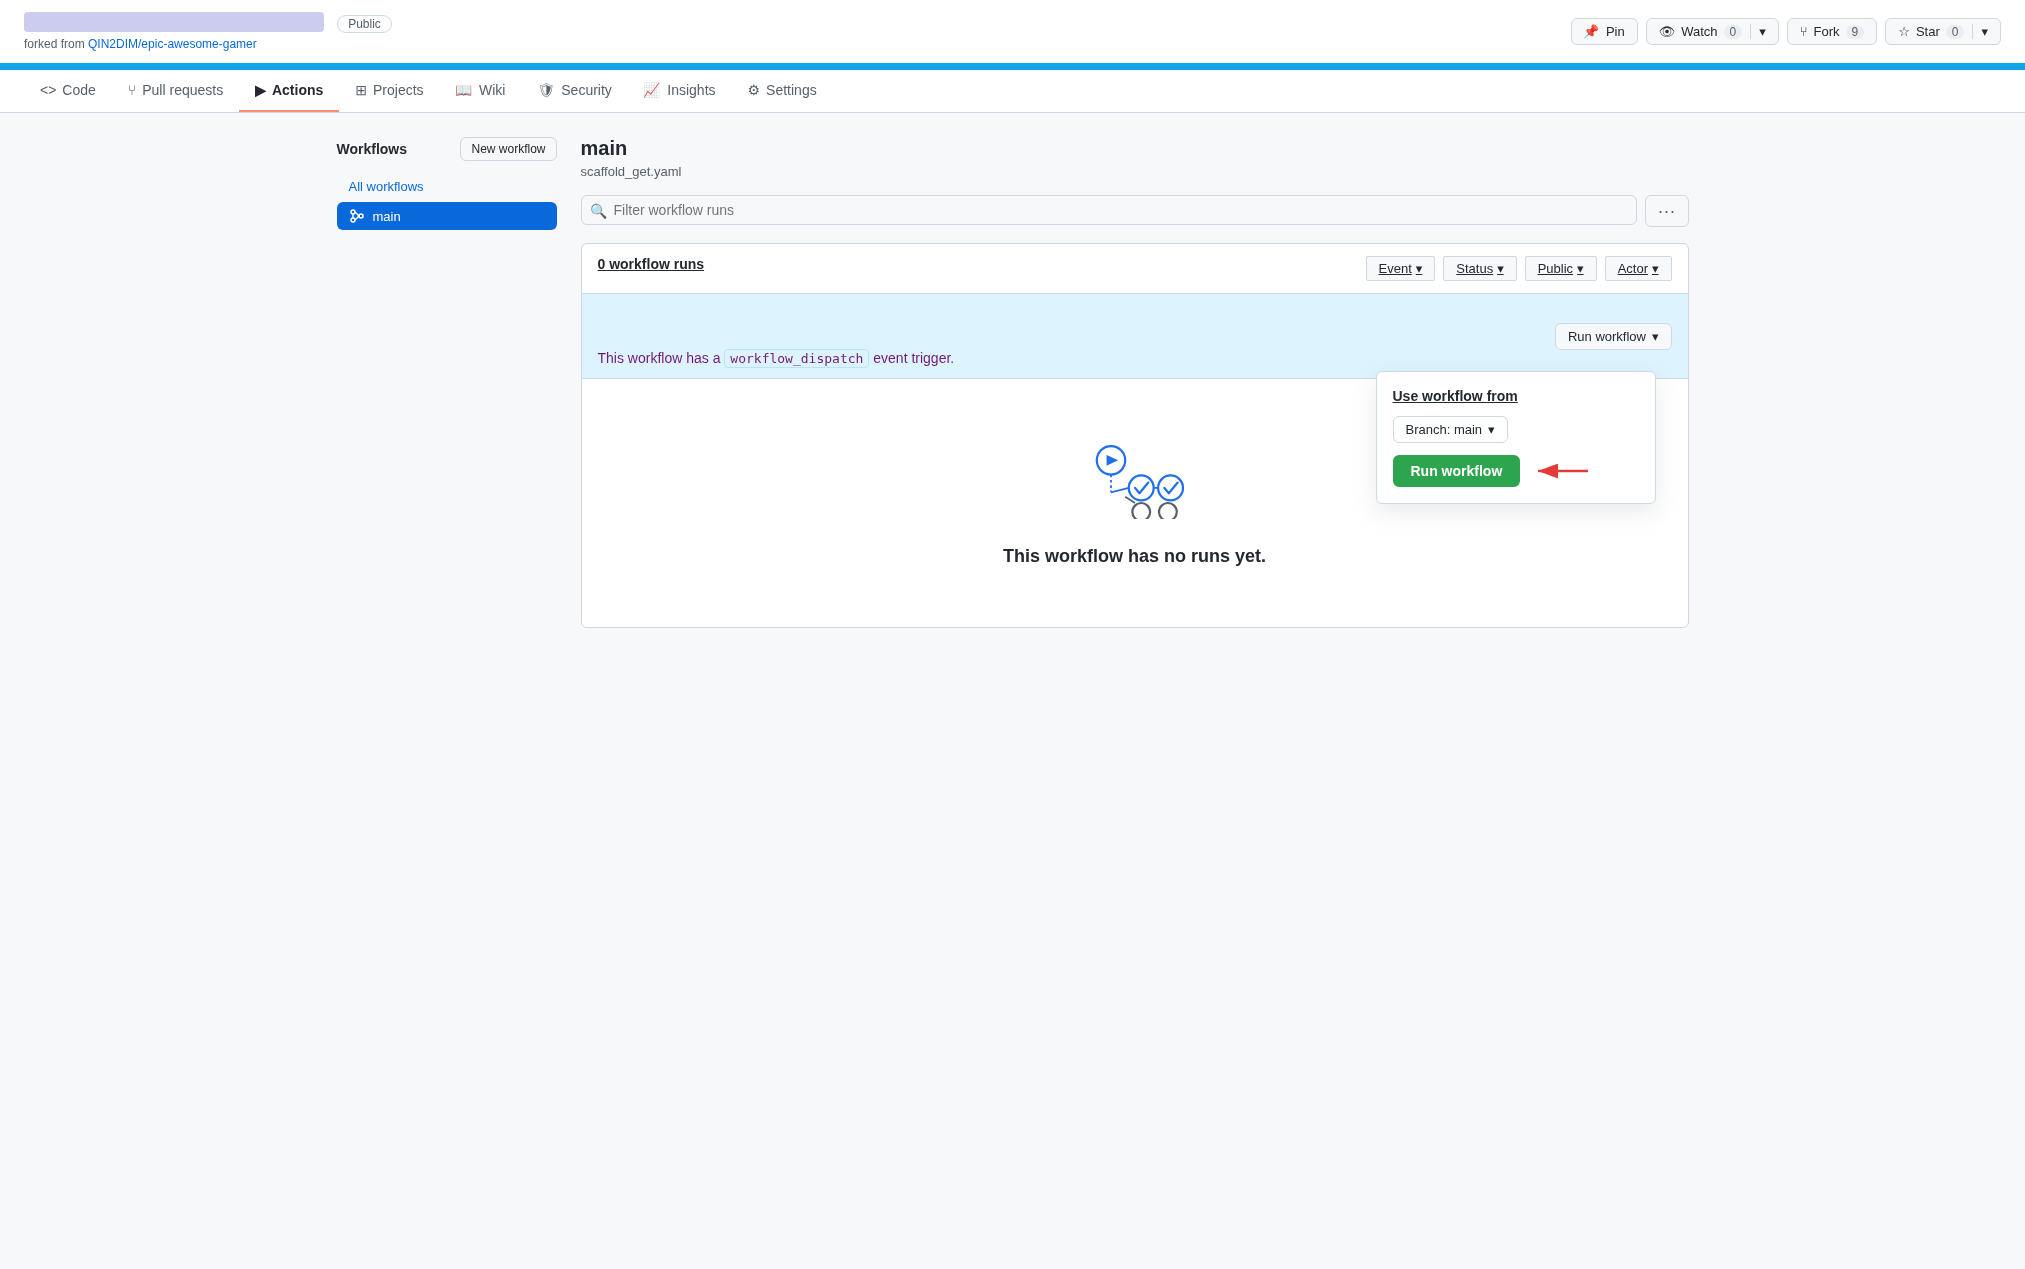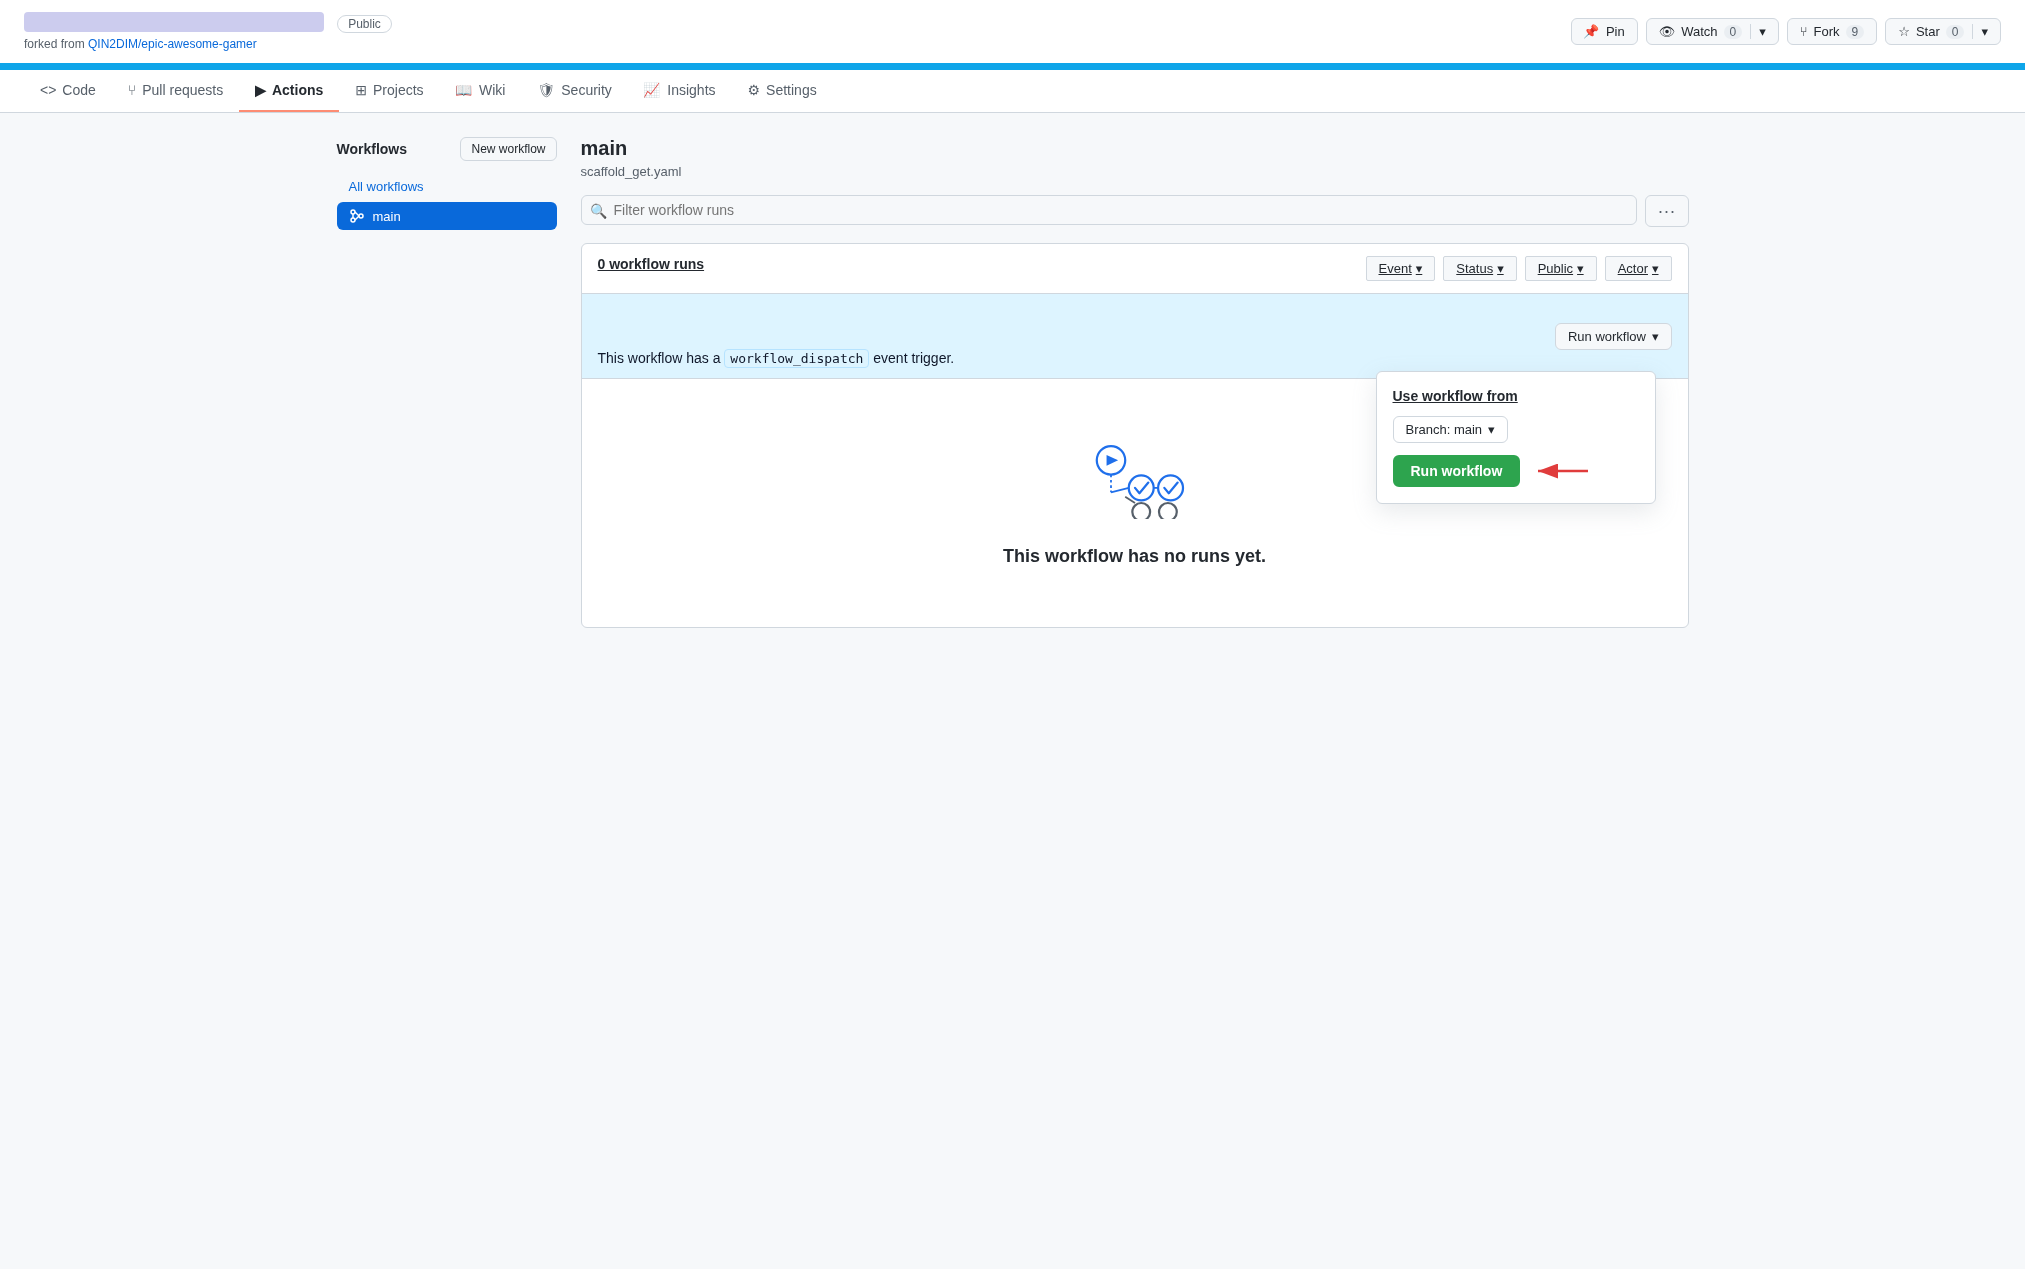--- a/index.html
+++ b/index.html
@@ -263,21 +263,21 @@
       background: #ddf4ff;
       border-bottom: 1px solid #d0d7de;
       padding: 12px 16px;
       display: flex;
       align-items: center;
       justify-content: space-between;
       position: relative;
     }
     .dispatch-text {
       font-size: 14px;
-      color: #0f172a;
+      color: #701a75;
       margin-top: 44px;
     }
     .dispatch-text code {
       background: #ddf4ff;
       border: 1px solid #b6e3ff;
       border-radius: 4px;
       padding: 1px 5px;
       font-family: monospace;
       font-size: 13px;
     }

